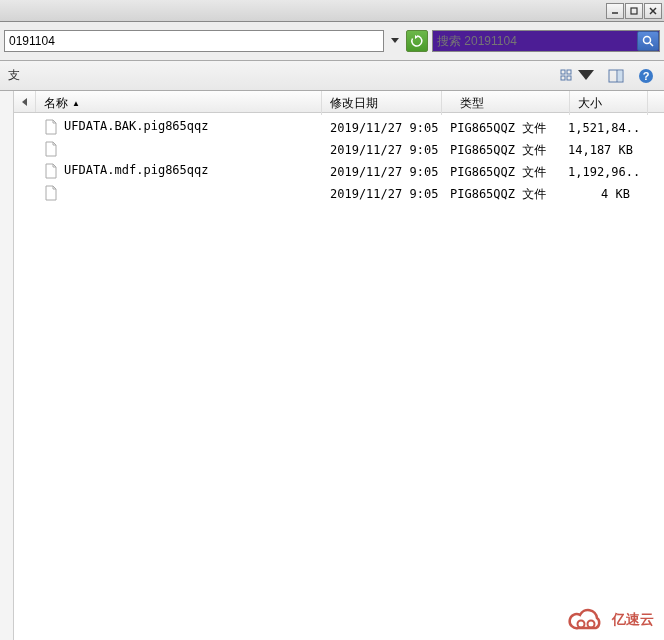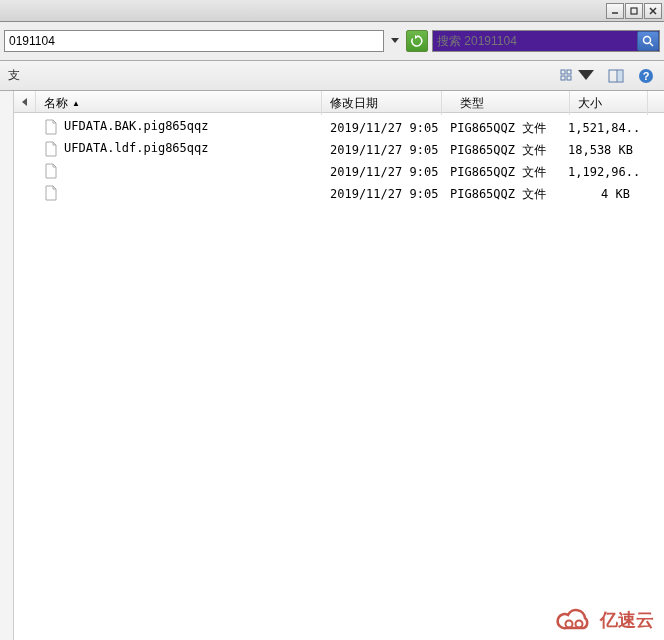--- a/index.html
+++ b/index.html
@@ -40,21 +40,21 @@
 .rows { padding: 4px 0; }
 .row { height: 22px; display: flex; align-items: center; font-size: 12px; font-family: SimSun, monospace; cursor: pointer; }
 .cell { padding: 0 8px; overflow: hidden; white-space: nowrap; }
 .cell.back { width: 22px; padding: 0; }
 .cell.name { width: 286px; display: flex; align-items: flex-start; gap: 6px; }
 .cell.date { width: 120px; }
 .cell.type { width: 118px; }
 .cell.size { width: 78px; text-align: right; }
 .file-icon { width: 14px; height: 16px; flex-shrink: 0; }
 
-.watermark { position: absolute; bottom: 6px; right: 10px; display: flex; align-items: center; gap: 6px; font-size: 18px; font-weight: bold; color: #c0392b; opacity: 0.85; }
+.watermark { position: absolute; bottom: 6px; right: 10px; display: flex; align-items: center; gap: 6px; font-size: 14px; font-weight: bold; color: #c0392b; opacity: 0.85; }
 .watermark svg { width: 40px; height: 28px; }
 </style>
 </head>
 <body>
 
 <div class="titlebar">
   <button>
       <svg viewBox="0 0 10 10">
         <line x1="2" y1="7" x2="8" y2="7" stroke="#333" stroke-width="1.5"></line>
       </svg>
@@ -166,33 +166,33 @@
           <div class="cell type">PIG865QQZ 文件</div>
           <div class="cell size">1,521,84...</div>
         </div>
         <div class="row">
           <div class="cell back"></div>
           <div class="cell name">
             <span><svg class="file-icon" viewBox="0 0 14 16">
                 <path d="M2 1 h7 l3 3 v11 h-10 z" fill="#fff" stroke="#aaa"></path>
                 <path d="M9 1 v3 h3" fill="none" stroke="#aaa"></path>
               </svg></span>
-            <span>UFDATA.ldf.pig865qqz</span>
-          </div>
-          <div class="cell date">2019/11/27 9:05</div>
-          <div class="cell type">PIG865QQZ 文件</div>
-          <div class="cell size">18,538 KB</div>
-        </div>
-        <div class="row">
-          <div class="cell back"></div>
-          <div class="cell name">
-            <span><svg class="file-icon" viewBox="0 0 14 16">
-                <path d="M2 1 h7 l3 3 v11 h-10 z" fill="#fff" stroke="#aaa"></path>
-                <path d="M9 1 v3 h3" fill="none" stroke="#aaa"></path>
-              </svg></span>
+          </div>
+          <div class="cell date">2019/11/27 9:05</div>
+          <div class="cell type">PIG865QQZ 文件</div>
+          <div class="cell size">14,187 KB</div>
+        </div>
+        <div class="row">
+          <div class="cell back"></div>
+          <div class="cell name">
+            <span><svg class="file-icon" viewBox="0 0 14 16">
+                <path d="M2 1 h7 l3 3 v11 h-10 z" fill="#fff" stroke="#aaa"></path>
+                <path d="M9 1 v3 h3" fill="none" stroke="#aaa"></path>
+              </svg></span>
+            <span>UFDATA.mdf.pig865qqz</span>
           </div>
           <div class="cell date">2019/11/27 9:05</div>
           <div class="cell type">PIG865QQZ 文件</div>
           <div class="cell size">1,192,96...</div>
         </div>
         <div class="row">
           <div class="cell back"></div>
           <div class="cell name">
             <span><svg class="file-icon" viewBox="0 0 14 16">
                 <path d="M2 1 h7 l3 3 v11 h-10 z" fill="#fff" stroke="#aaa"></path>

